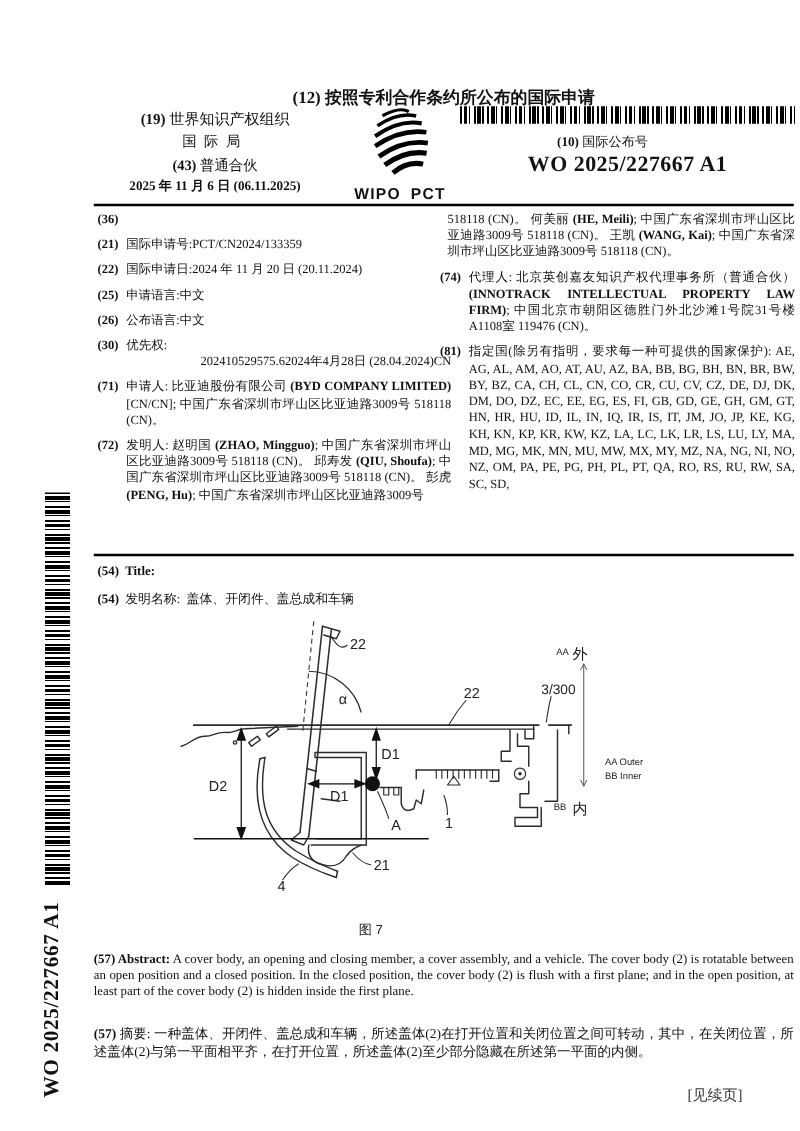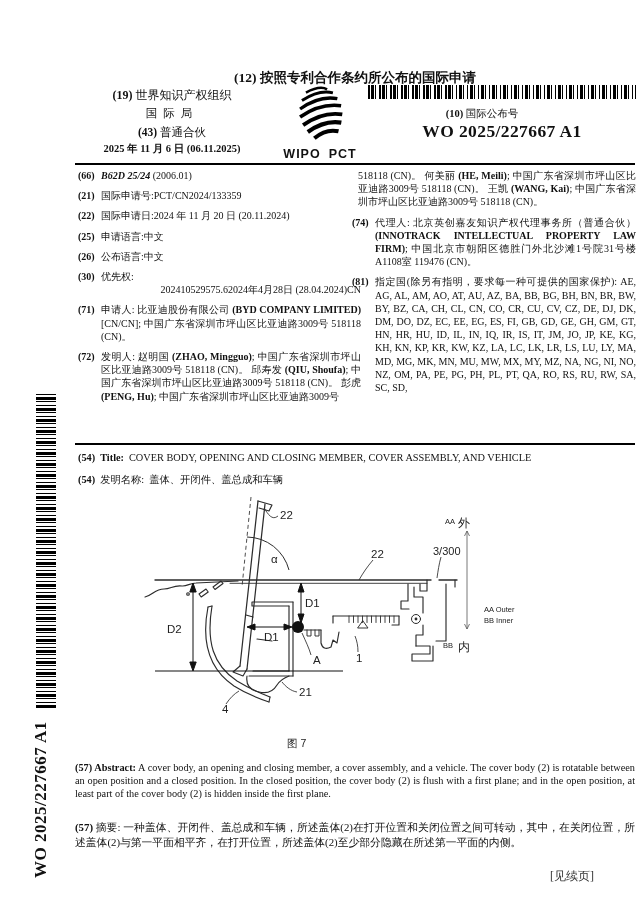--- a/index.html
+++ b/index.html
@@ -98,23 +98,22 @@
 
 <div class="abs" id="barcode-top"></div>
 <div class="abs" id="pub-no-label"><span class="b">(10)</span><span> 国际公布号</span></div>
 <div class="abs" id="pub-no">WO 2025/227667 A1</div>
 
 <div class="abs rule" id="rule1"></div>
 
 <div class="abs col" id="col-left">
 
   <div class="frow">
-    <span class="fnum">(66)</span>
+    <span class="fnum">(36)</span>
     <div class="fbody">
-      <div><span class="b i">B62D 25/24</span><span> (2006.01)</span></div>
     </div>
   </div>
 
   <div class="frow">
     <span class="fnum">(21)</span>
     <div class="fbody kv">
       <span>国际申请号:</span>
       <span>PCT/CN2024/133359</span>
     </div>
   </div>
@@ -180,21 +179,20 @@
     <div class="fbody">指定国(除另有指明，要求每一种可提供的国家保护): AE, AG, AL, AM, AO, AT, AU, AZ, BA, BB, BG, BH, BN, BR, BW, BY, BZ, CA, CH, CL, CN, CO, CR, CU, CV, CZ, DE, DJ, DK, DM, DO, DZ, EC, EE, EG, ES, FI, GB, GD, GE, GH, GM, GT, HN, HR, HU, ID, IL, IN, IQ, IR, IS, IT, JM, JO, JP, KE, KG, KH, KN, KP, KR, KW, KZ, LA, LC, LK, LR, LS, LU, LY, MA, MD, MG, MK, MN, MU, MW, MX, MY, MZ, NA, NG, NI, NO, NZ, OM, PA, PE, PG, PH, PL, PT, QA, RO, RS, RU, RW, SA, SC, SD,</div>
   </div>
 </div>
 
 <div class="abs rule" id="rule2"></div>
 
 <div class="abs" id="title-block">
   <div id="title-en">
     <span class="tnum">(54)</span>
     <span class="tlabel-b">Title:</span>
-    <span>COVER BODY, OPENING AND CLOSING MEMBER, COVER ASSEMBLY, AND VEHICLE</span>
   </div>
   <div id="title-zh">
     <span class="tnum">(54)</span>
     <span class="tlabel">发明名称:</span>
     <span>盖体、开闭件、盖总成和车辆</span>
   </div>
 </div>
 
 <div class="abs" id="figure-wrap">
 <svg id="figure-svg" width="560" height="265" viewBox="0 0 560 265">

